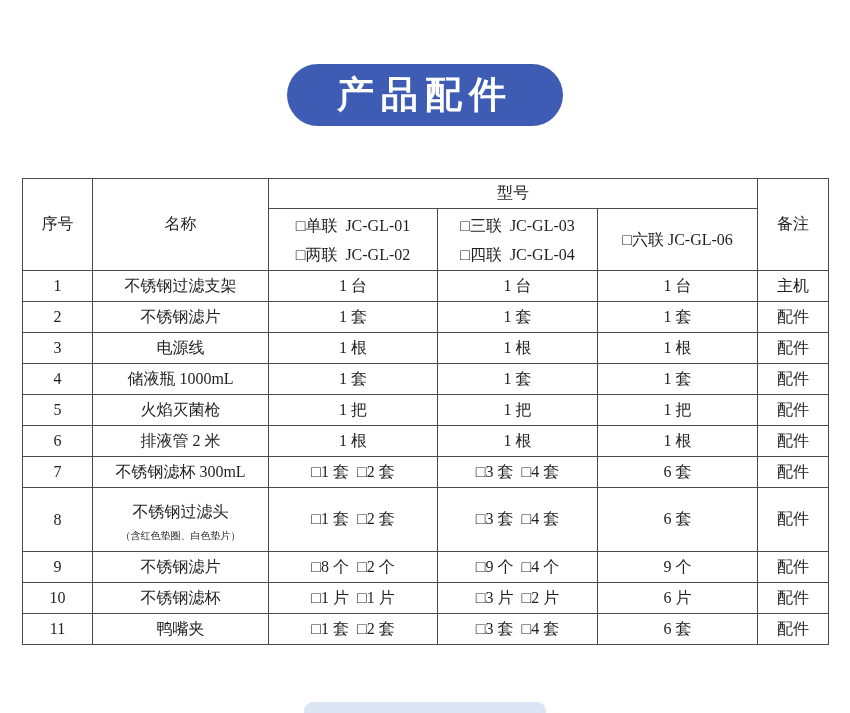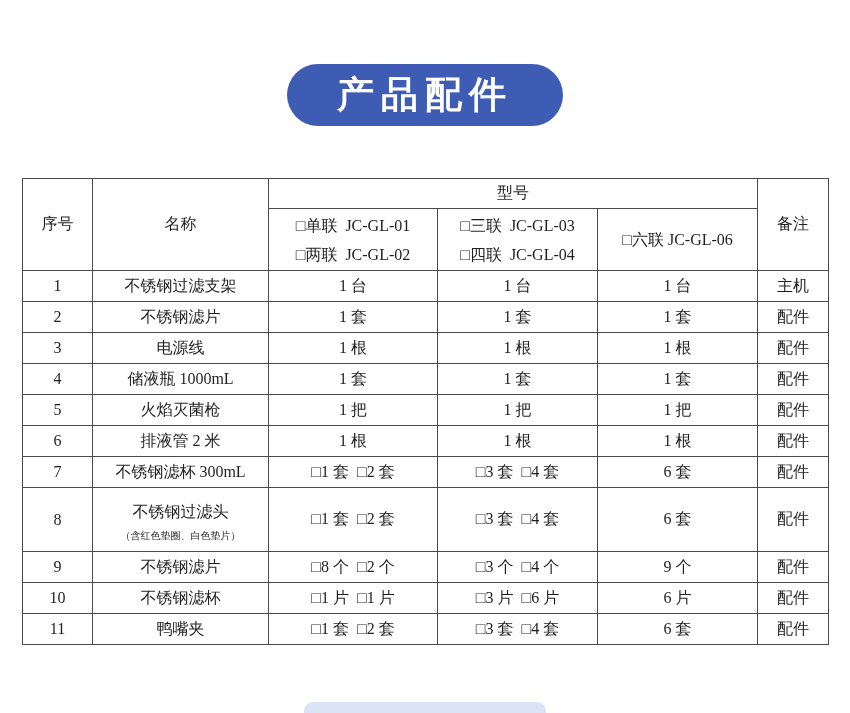--- a/index.html
+++ b/index.html
@@ -156,29 +156,29 @@
           <td class="name-cell"><span class="name-mainline">不锈钢过滤头</span><span class="name-subnote">（含红色垫圈、白色垫片）</span></td>
           <td class="model-cell">□1 套  □2 套</td>
           <td class="model-cell">□3 套  □4 套</td>
           <td class="model-cell">6 套</td>
           <td>配件</td>
         </tr>
         <tr>
           <td>9</td>
           <td class="name-cell"><span class="">不锈钢滤片</span></td>
           <td class="model-cell">□8 个  □2 个</td>
-          <td class="model-cell">□3 个  □4 个</td>
+          <td class="model-cell">□9 个  □4 个</td>
           <td class="model-cell">9 个</td>
           <td>配件</td>
         </tr>
         <tr>
           <td>10</td>
           <td class="name-cell"><span class="">不锈钢滤杯</span></td>
           <td class="model-cell">□1 片  □1 片</td>
-          <td class="model-cell">□3 片  □6 片</td>
+          <td class="model-cell">□3 片  □2 片</td>
           <td class="model-cell">6 片</td>
           <td>配件</td>
         </tr>
         <tr>
           <td>11</td>
           <td class="name-cell"><span class="">鸭嘴夹</span></td>
           <td class="model-cell">□1 套  □2 套</td>
           <td class="model-cell">□3 套  □4 套</td>
           <td class="model-cell">6 套</td>
           <td>配件</td>

